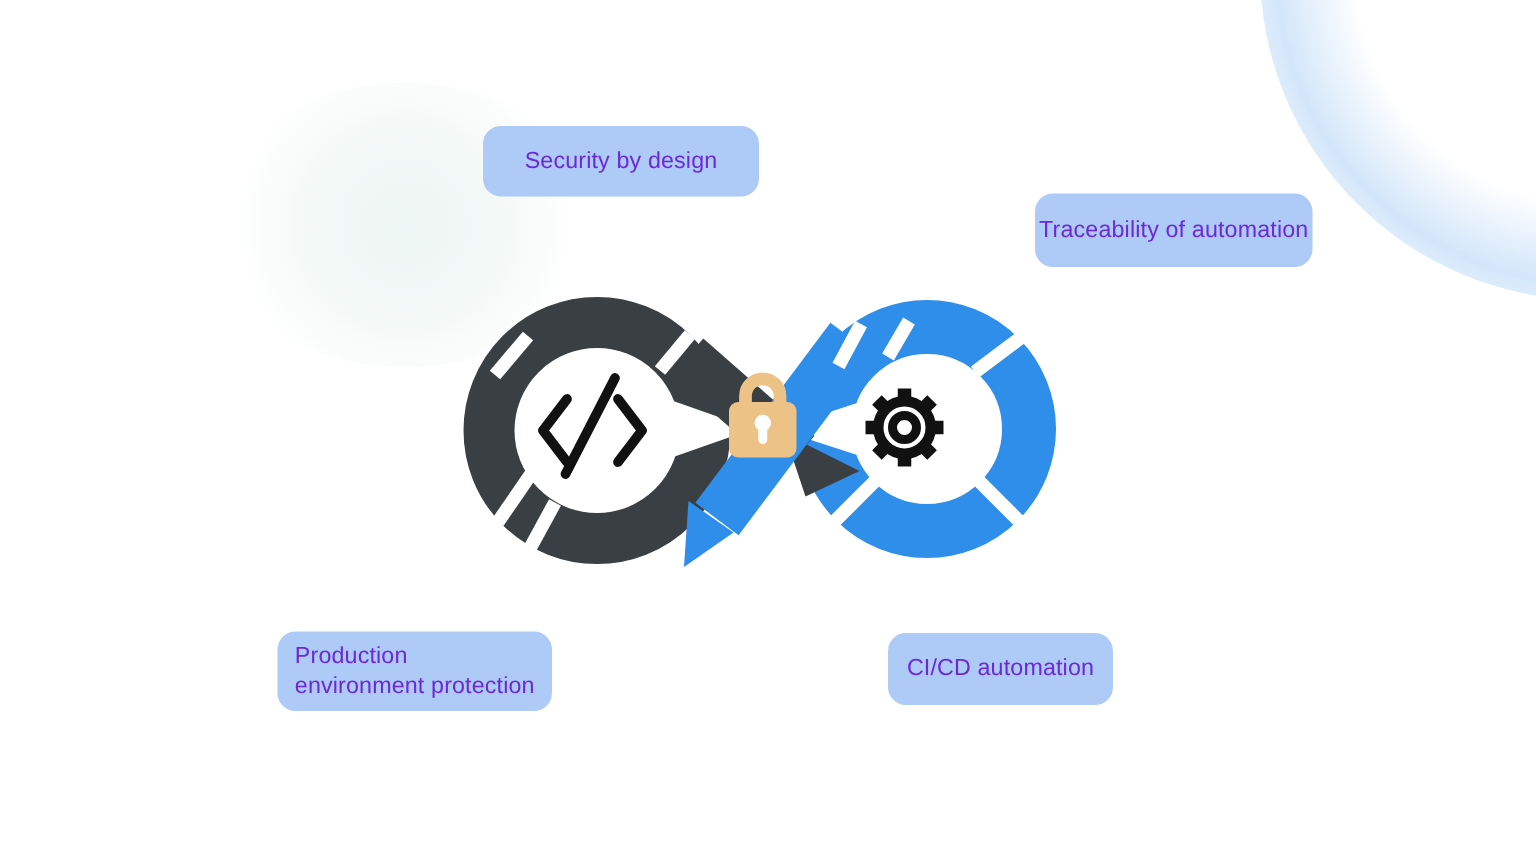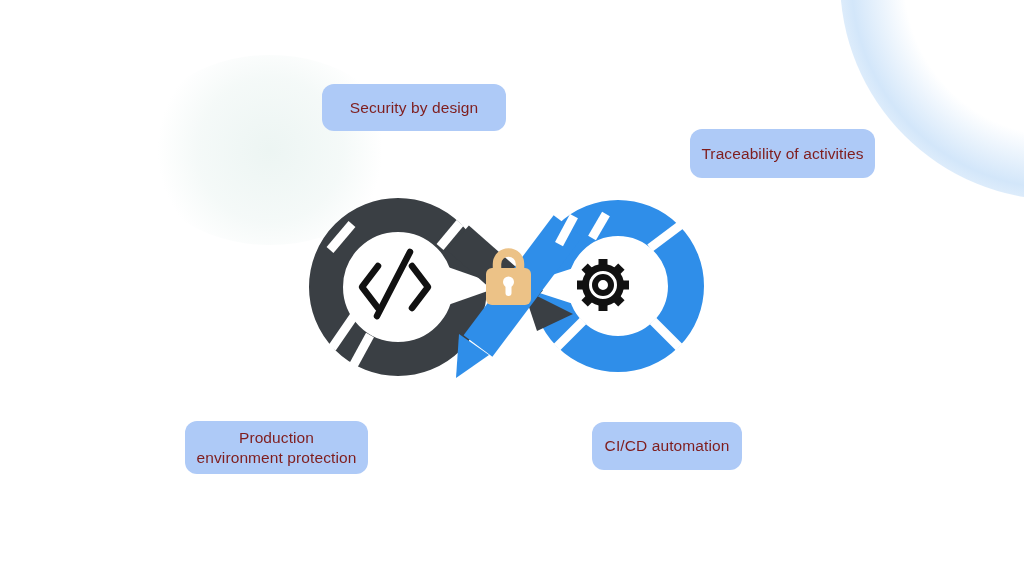--- a/index.html
+++ b/index.html
@@ -23,22 +23,22 @@
     left:140px;top:55px;width:260px;height:190px;
     background:radial-gradient(circle,
       rgba(214,233,228,0.45) 0%,
       rgba(214,233,228,0.25) 45%,
       rgba(255,255,255,0) 70%);
   }
   svg.infinity{position:absolute;left:0;top:0;z-index:1;}
   .label{
     position:absolute;z-index:2;
     display:flex;align-items:center;justify-content:center;
-    text-align:center;white-space:pre-line;
-    background:#aecaf7;color:#7f1d1d;
+    white-space:pre-line;
+    background:#aecaf7;color:#6d28d9;
     border-radius:12px;
     font-size:15.5px;line-height:1.24;
     letter-spacing:0.1px;
   }
 </style>
 </head>
 <body>
 
 <div id="canvas">
 
@@ -108,21 +108,21 @@
     <g>
       <path d="M 497 272 L 497 264 A 11.5 11.5 0 0 1 520 264 L 520 272" fill="none" stroke="#ecc287" stroke-width="8.5"></path>
       <rect x="486" y="268" width="45" height="37" rx="6" fill="#ecc287"></rect>
       <circle cx="508.5" cy="282" r="5.5" fill="#ffffff"></circle>
       <rect x="505.5" y="284" width="6" height="12" rx="3" fill="#ffffff"></rect>
     </g>
   </svg>
 
   <div class="label" style="left:322px;top:84px;width:184px;height:47px">Security by design</div>
 
-  <div class="label" style="left:690px;top:129px;width:185px;height:49px">Traceability of activities</div>
+  <div class="label" style="left:690px;top:129px;width:185px;height:49px">Traceability of automation</div>
 
 
 
   <div class="label" style="left:185px;top:421px;width:183px;height:53px">Production
 environment protection</div>
 
   <div class="label" style="left:592px;top:422px;width:150px;height:48px">CI/CD automation</div>
 
 </div>
 

